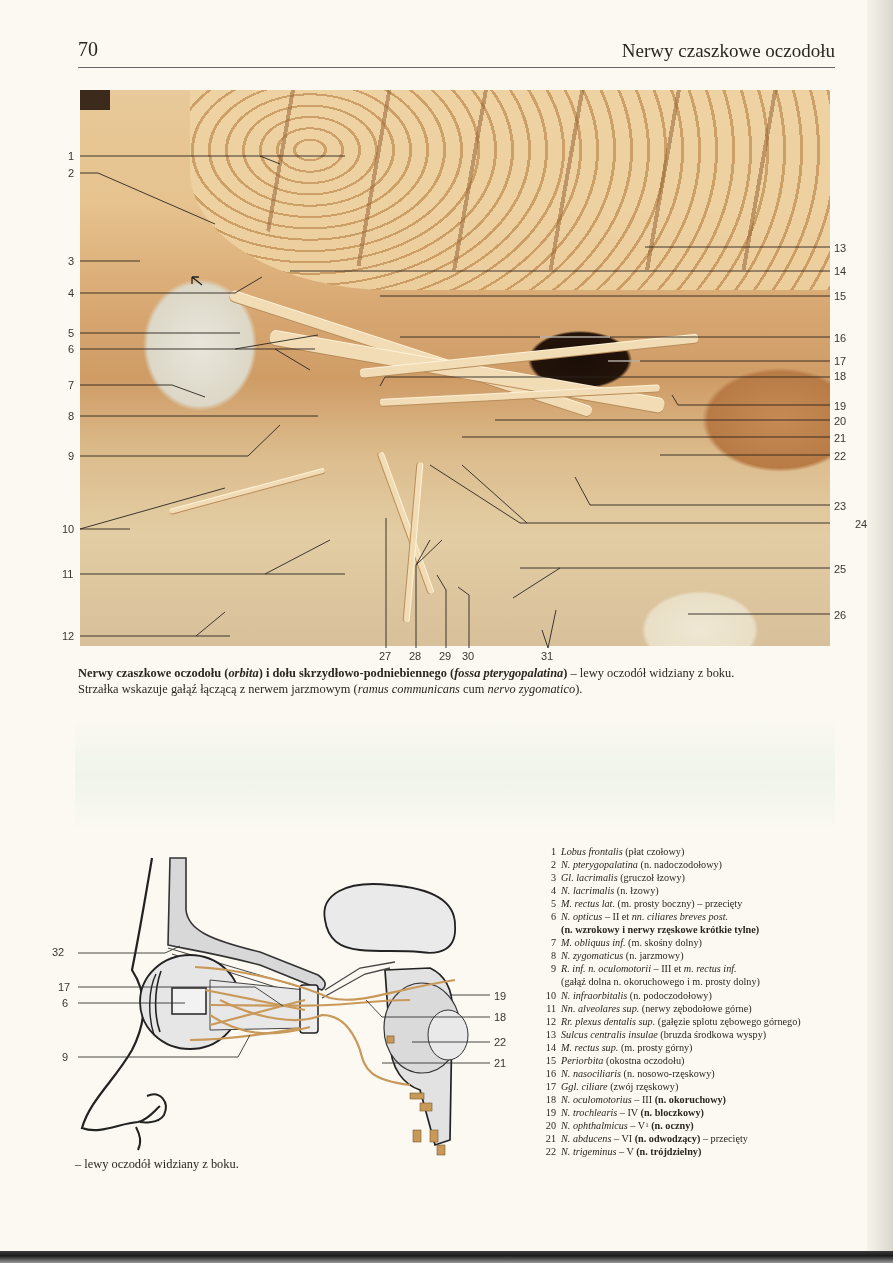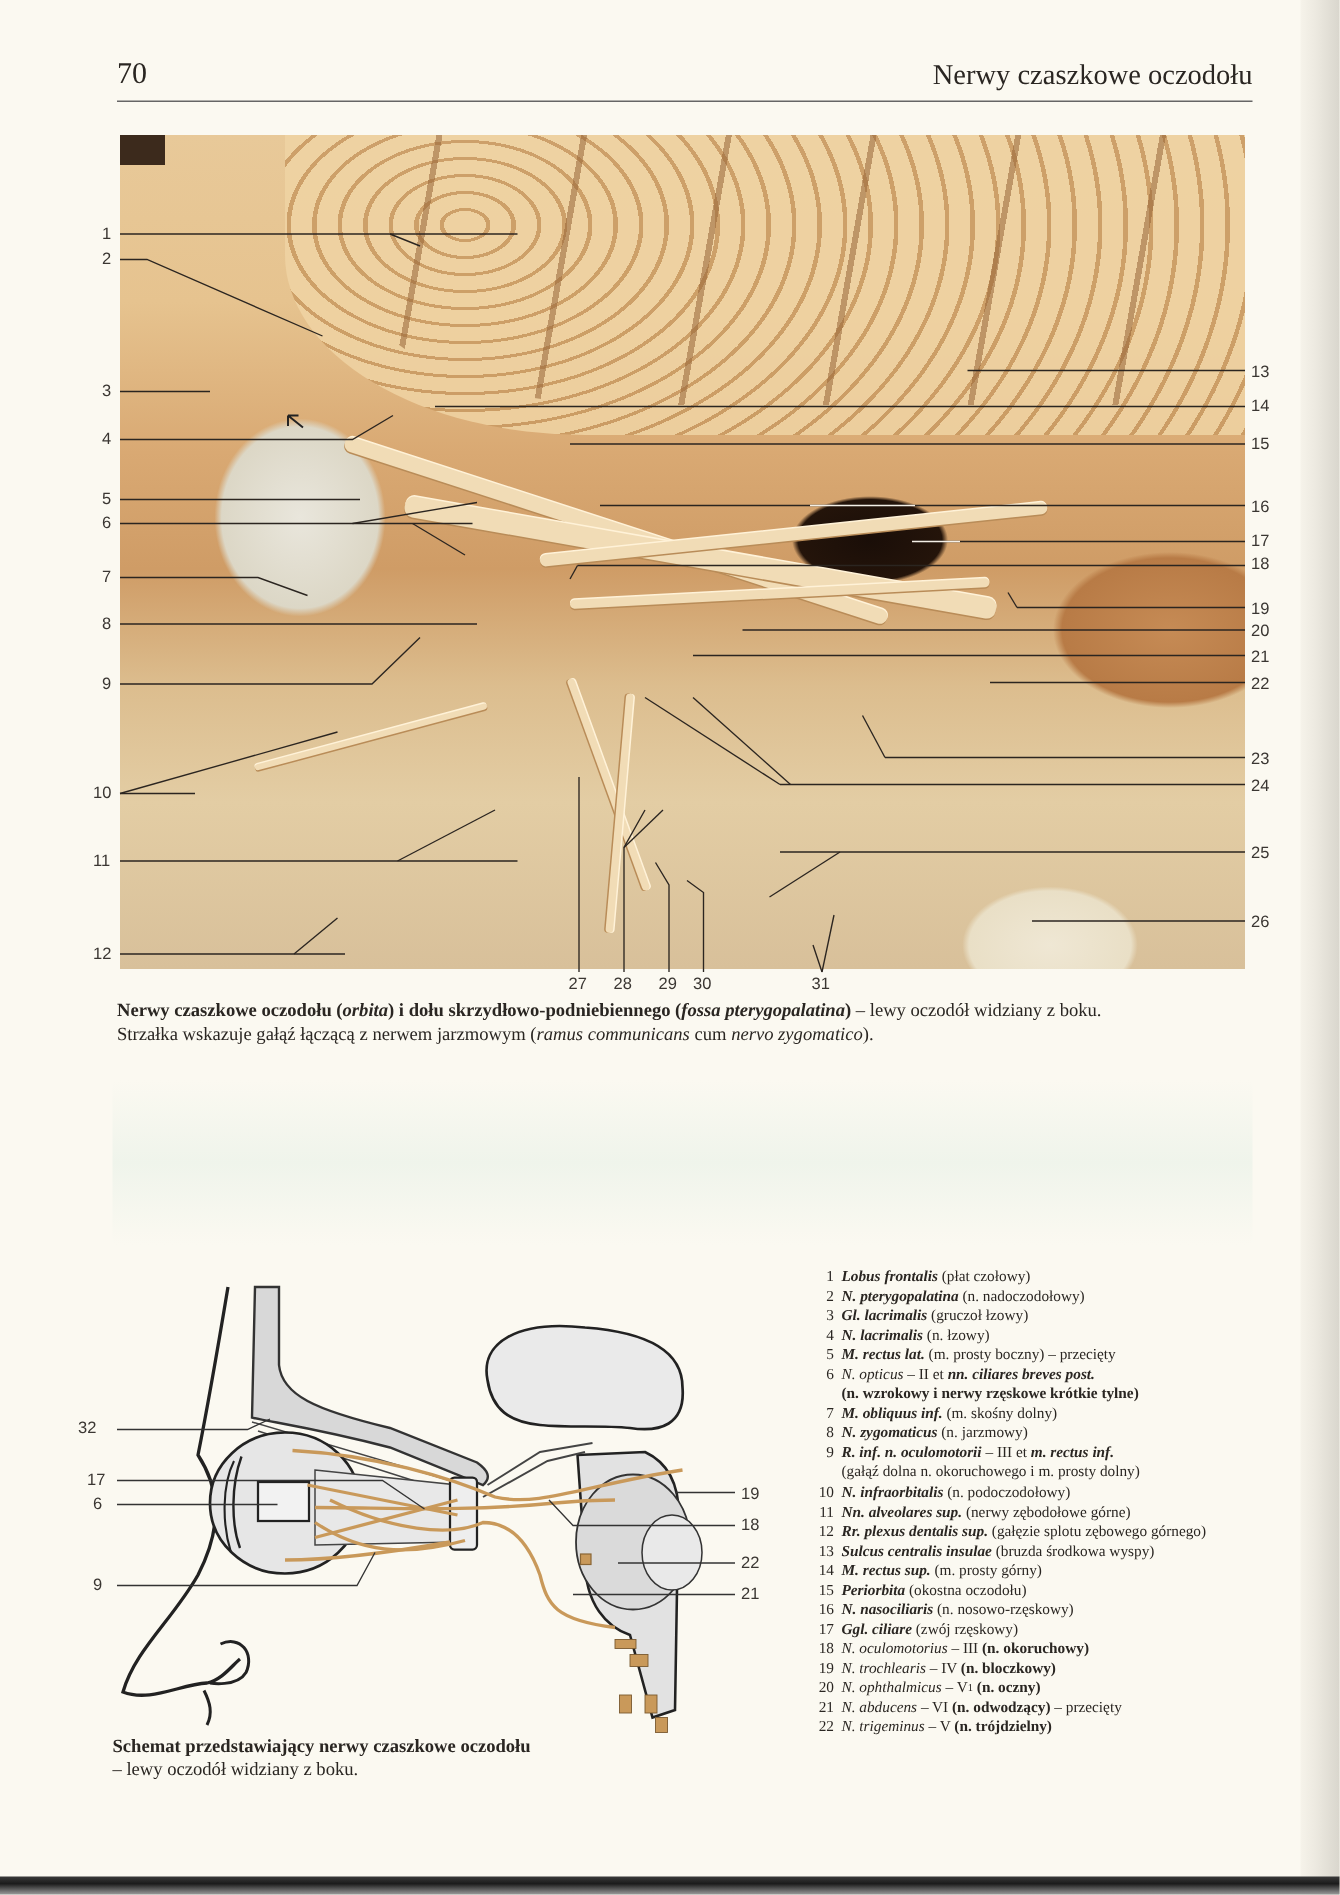--- a/index.html
+++ b/index.html
@@ -89,21 +89,21 @@
     }
     .diagram-caption .title { font-weight: bold; }
 
     
     .legend {
       position: absolute; left: 540px; top: 845px; width: 300px;
       font-family: "Liberation Serif", serif; font-size: 10.2px; line-height: 13.05px;
     }
     .legend-row { display: flex; white-space: nowrap; }
     .legend-row .n { width: 16px; text-align: right; margin-right: 5px; flex: 0 0 16px; }
-    .legend-row .latin { font-style: italic; font-weight: bold; }
+    .legend-row .latin { font-style: italic; }
     .legend-row .latin.bold { font-weight: normal; }
     .legend-row.cont { padding-left: 21px; }
     .legend-row .pl.bold { font-weight: bold; text-align: center; }
     sub { font-size: 7px; }
   </style>
 </head>
 <body>
 
 <div class="page-edge-right"></div>
 
@@ -200,21 +200,21 @@
 <div class="num" style="left:834px;top:265px">14</div>
 <div class="num" style="left:834px;top:290px">15</div>
 <div class="num" style="left:834px;top:332px">16</div>
 <div class="num" style="left:834px;top:355px">17</div>
 <div class="num" style="left:834px;top:370px">18</div>
 <div class="num" style="left:834px;top:400px">19</div>
 <div class="num" style="left:834px;top:415px">20</div>
 <div class="num" style="left:834px;top:432px">21</div>
 <div class="num" style="left:834px;top:450px">22</div>
 <div class="num" style="left:834px;top:500px">23</div>
-<div class="num" style="left:834px;top:518px">24</div>
+<div class="num" style="left:855px;top:518px">24</div>
 <div class="num" style="left:834px;top:563px">25</div>
 <div class="num" style="left:834px;top:609px">26</div>
 
 <div class="num" style="left:379px;top:650px">27</div>
 <div class="num" style="left:409px;top:650px">28</div>
 <div class="num" style="left:439px;top:650px">29</div>
 <div class="num" style="left:462px;top:650px">30</div>
 <div class="num" style="left:541px;top:650px">31</div>
 
 <div class="photo-caption">
@@ -285,21 +285,20 @@
 <div class="dnum" style="left:52px;top:946px">32</div>
 <div class="dnum" style="left:58px;top:981px">17</div>
 <div class="dnum" style="left:62px;top:997px">6</div>
 <div class="dnum" style="left:62px;top:1051px">9</div>
 <div class="dnum" style="left:494px;top:990px">19</div>
 <div class="dnum" style="left:494px;top:1011px">18</div>
 <div class="dnum" style="left:494px;top:1036px">22</div>
 <div class="dnum" style="left:494px;top:1057px">21</div>
 
 <div class="diagram-caption">
-  <div class="title">Schemat przedstawiający nerwy czaszkowe oczodołu</div>
   <div>– lewy oczodół widziany z boku.</div>
 </div>
 
 <div class="legend">
   <div class="legend-row"><span class="n">1</span><span class="latin">Lobus frontalis</span>&nbsp;<span>(płat czołowy)</span></div>
   <div class="legend-row"><span class="n">2</span><span class="latin">N. pterygopalatina</span>&nbsp;<span>(n. nadoczodołowy)</span></div>
   <div class="legend-row"><span class="n">3</span><span class="latin">Gl. lacrimalis</span>&nbsp;<span>(gruczoł łzowy)</span></div>
   <div class="legend-row"><span class="n">4</span><span class="latin">N. lacrimalis</span>&nbsp;<span>(n. łzowy)</span></div>
   <div class="legend-row"><span class="n">5</span><span class="latin">M. rectus lat.</span>&nbsp;<span>(m. prosty boczny) – przecięty</span></div>
   <div class="legend-row">

